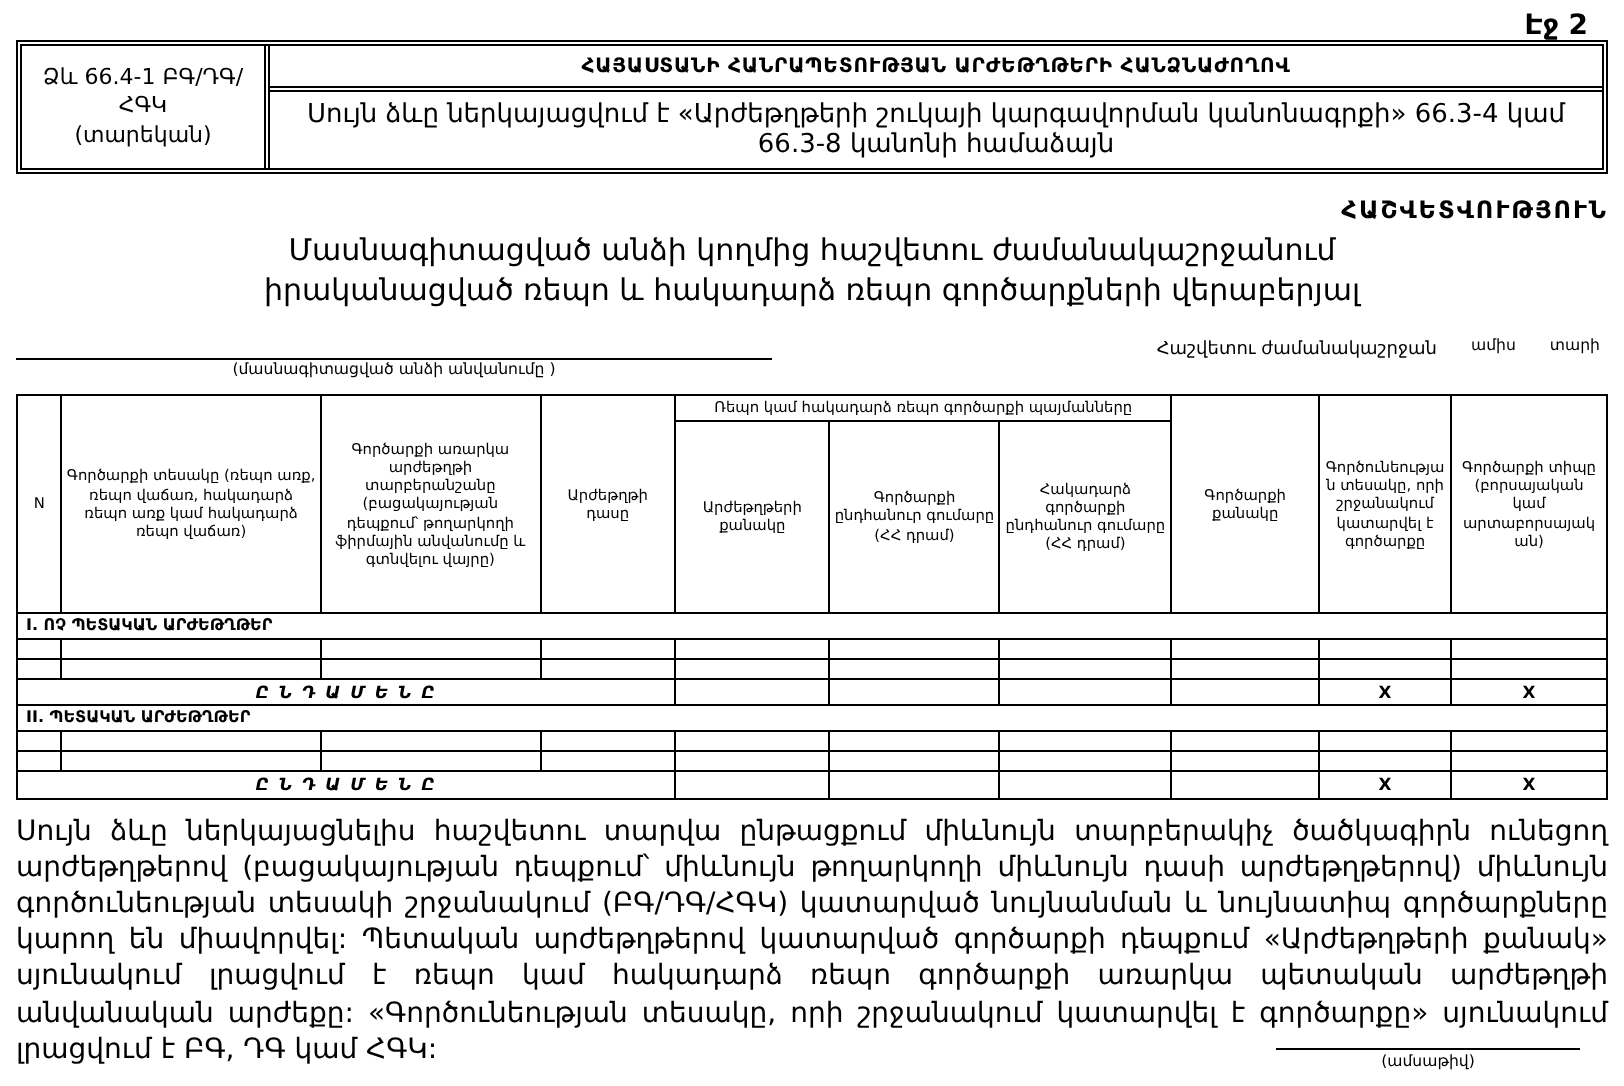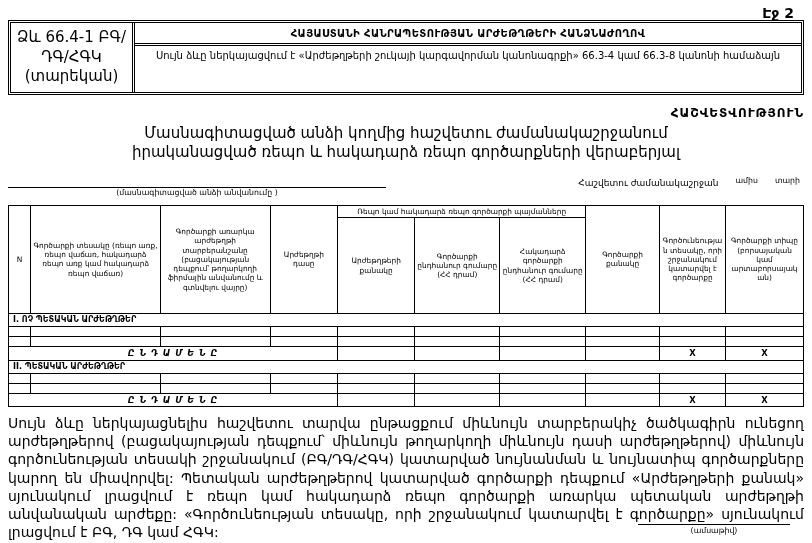--- a/index.html
+++ b/index.html
@@ -3,25 +3,25 @@
 <meta charset="utf-8">
 <style>
   * { margin:0; padding:0; box-sizing:border-box; }
   html, body { background:#ffffff; }
   body { width:812px; height:543px; font-family:"DejaVu Sans", sans-serif; color:#000; }
   .page { position:relative; width:812px; height:543px; padding:4px 8px; overflow:hidden; }
 
   .page-num { position:absolute; top:5px; right:18px; font-size:14px; font-weight:bold; }
 
   .head-box { margin-top:16px; border:3px double #000; display:flex; }
-  .head-left { width:124px; border-right:3px double #000; text-align:center; font-size:15px;
+  .head-left { width:124px; border-right:3px double #000; text-align:center; font-size:11px;
                padding:5px 2px; display:flex; flex-direction:column; justify-content:center; line-height:1.3; }
   .head-right { flex:1; display:flex; flex-direction:column; }
   .authority { font-weight:bold; font-size:10px; text-align:center; padding:5px 2px 4px; letter-spacing:.4px; }
-  .basis { border-top:3px double #000; font-size:10px; text-align:center; padding:4px 2px; }
+  .basis { border-top:3px double #000; font-size:13px; text-align:center; padding:4px 2px; }
 
   .doc-title { margin-top:11px; text-align:right; font-weight:bold; font-size:12px; letter-spacing:1px; }
   .doc-sub { text-align:center; font-size:15px; line-height:1.3; }
   .doc-sub.first { margin-top:4px; }
 
   .id-row { margin-top:13px; display:flex; justify-content:space-between; align-items:flex-start; }
   .name-block { width:378px; }
   .blank-line { border-bottom:1px solid #000; display:block; }
   .name-line { height:12px; }
   .caption { font-size:7.8px; text-align:center; line-height:1.2; }

